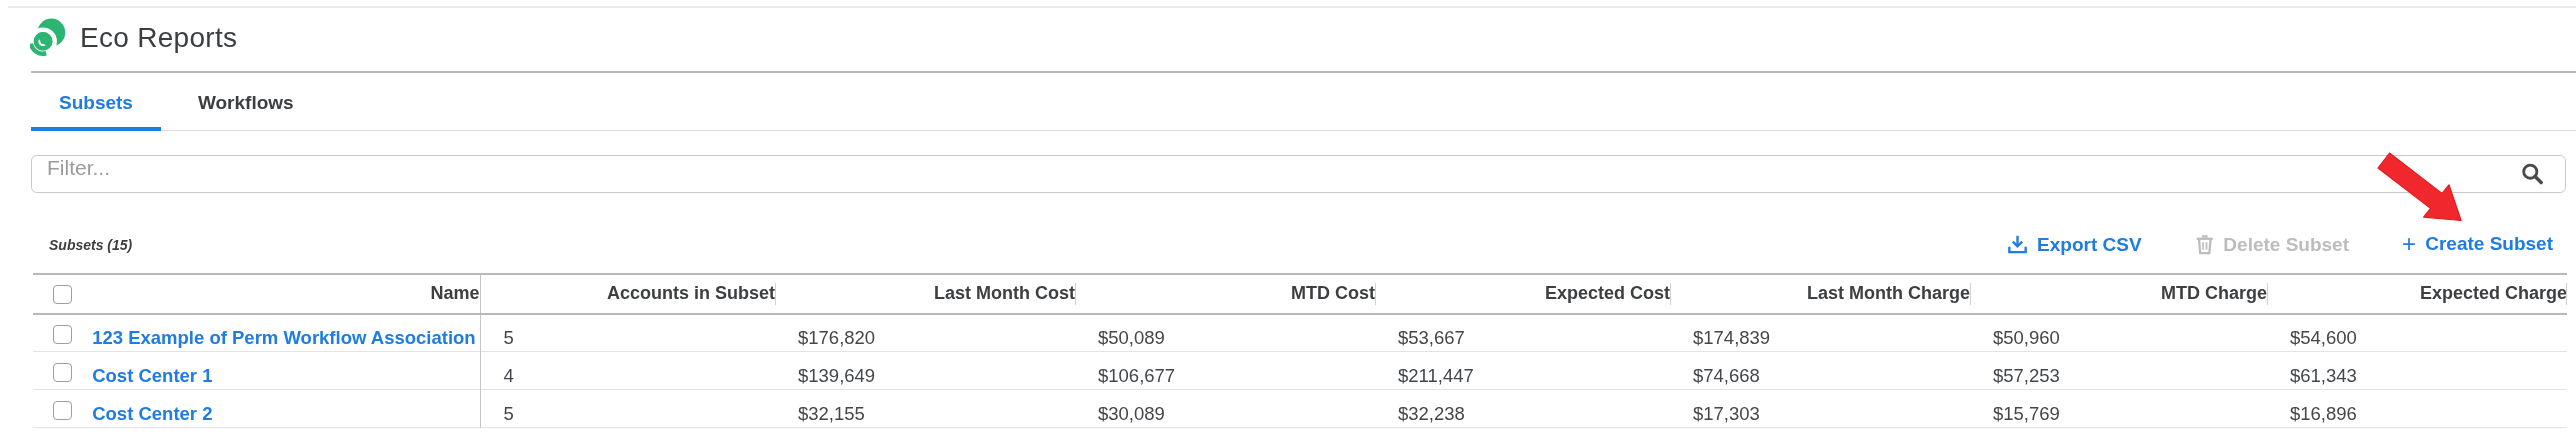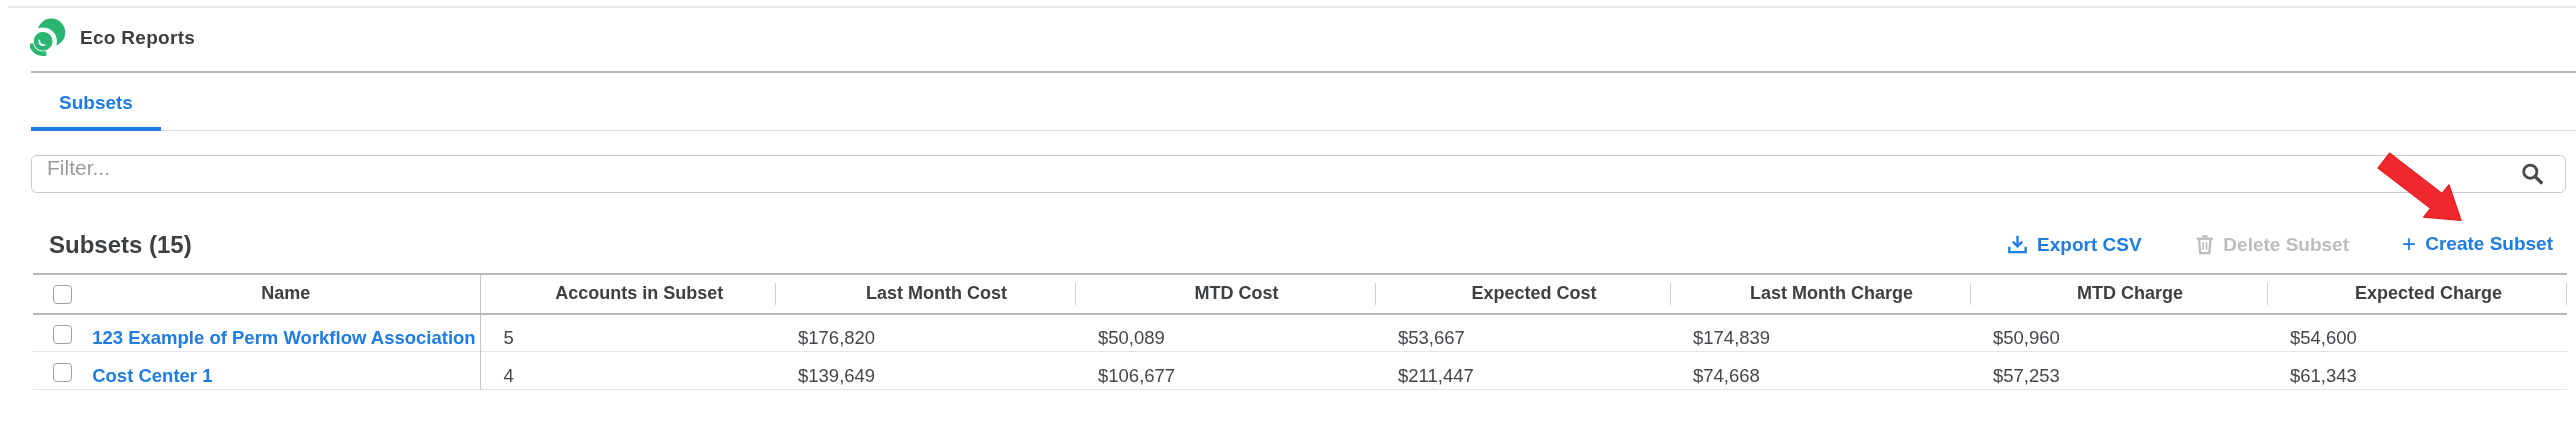--- a/index.html
+++ b/index.html
@@ -18,53 +18,53 @@
     position:relative;
     background:#ffffff;
     font-family:"Liberation Sans","DejaVu Sans",sans-serif;
     color:var(--text-dark);
   }
   .top-hairline{position:absolute;top:6.4px;left:8px;right:0;height:1.2px;background:#eaeaea;}
 
   
   .app-header{display:flex;align-items:center;gap:14px;padding:18px 33px 0 30px;height:57px;}
   .logo{width:36px;height:39px;flex:0 0 auto;}
-  .app-title{font-size:19px;font-weight:700;color:#3a3e41;letter-spacing:0.3px;}
+  .app-title{font-size:28px;font-weight:400;color:#3a3e41;letter-spacing:0.3px;}
   .title-divider{margin:14px 0 0 31px;height:1.7px;background:var(--border-gray);}
 
   
   .tabbar{display:flex;margin:9.2px 0 0 31px;border-bottom:1.2px solid #dedede;gap:9px;}
   .tab{position:relative;padding:10.4px 28px 16px;font-size:19px;font-weight:700;color:#3d4043;cursor:pointer;}
   .tab.active{color:var(--accent-blue);}
   .tab.active::after{content:'';position:absolute;left:0;right:0;bottom:-1.2px;height:4px;background:var(--accent-blue);}
 
   
   .filter-wrap{position:relative;margin:24px 9.8px 0 31px;}
   .filter-input{
     width:100%;height:38px;border:1.2px solid #c9c9c9;border-radius:5.8px;
     font-size:21px;padding:0 64px 12px 15px;color:#555;outline:none;
     font-family:inherit;
   }
   .filter-input::placeholder{color:#9b9b9b;}
   .search-icon{position:absolute;right:22px;top:50%;transform:translateY(-50%);width:24px;height:24px;}
 
   
   .section-row{display:flex;align-items:center;margin:37px 23px 0 49px;height:30px;}
-  .section-heading{font-size:24px;font-weight:700;color:#3d4043;}
+  .section-heading{font-size:14px;font-weight:700;color:#3d4043;font-style:italic;}
   .actions{margin-left:auto;display:flex;align-items:center;gap:53px;}
   .action-btn{display:flex;gap:9.2px;background:none;border:none;cursor:pointer;
     font-family:inherit;font-size:19px;font-weight:700;color:var(--accent-blue);}
   .action-btn.disabled{color:var(--disabled-gray);cursor:default;}
   .action-btn svg{display:block;}
   .plus-glyph{font-size:24px;font-weight:400;line-height:1;position:relative;top:-1.2px;}
 
   
   table.subsets{border-collapse:collapse;margin:12.7px 9.2px 0 33px;width:2534px;table-layout:fixed;}
   thead tr{border-top:2.3px solid var(--border-gray);border-bottom:2.9px solid var(--border-gray);}
-  th{height:40px;text-align:center;font-size:18px;font-weight:700;color:#3d4043;position:relative;padding:0 0 0 23px;}
+  th{height:40px;text-align:right;font-size:18px;font-weight:700;color:#3d4043;position:relative;padding:0 0 0 23px;}
   th.check-col,td.check-col{width:58px;padding:0;text-align:center;}
   th.name-col,td.name-col{padding-left:1.2px;border-right:1.2px solid #c6c6c6;}
   th.divided::before{content:'';position:absolute;left:0;top:50%;transform:translateY(-50%);
     width:1.2px;height:22px;background:#d2d2d2;}
   th.last::after{content:'';position:absolute;right:0;top:50%;transform:translateY(-50%);
     width:1.2px;height:22px;background:#d2d2d2;}
   tbody tr{border-bottom:1.2px solid var(--row-border);}
   td{height:38px;font-size:18.5px;color:#43474b;padding:10px 0 0 23px;}
   td.name-col a{color:var(--link-blue);text-decoration:none;font-weight:700;}
   .checkbox{display:inline-block;width:19px;height:19px;border:1.7px solid #9aa0a6;border-radius:4px;background:#fff;vertical-align:middle;cursor:pointer;}
@@ -84,20 +84,21 @@
     <circle cx="23" cy="42" r="12.5" fill="none" stroke="#2ab573" stroke-width="8.5"></circle>
     <circle cx="23" cy="42" r="4.5" fill="#2ab573"></circle>
     <path d="M 1.3 45.8 A 22 22 0 0 0 28.7 63.3" fill="none" stroke="#2ab573" stroke-width="8"></path>
   </svg>
   <div class="app-title">Eco Reports</div>
 </div>
 <div class="title-divider"></div>
 
 <div class="tabbar">
   <div class="tab active">Subsets</div>
+  <div class="tab">Workflows</div>
 </div>
 
 <div class="filter-wrap">
   <input class="filter-input" type="text" placeholder="Filter..." style="">
   <svg class="search-icon" viewBox="0 0 42 42">
     <circle cx="18" cy="17" r="11.5" fill="none" stroke="#4a4a4a" stroke-width="5"></circle>
     <line x1="26.5" y1="25.5" x2="37" y2="36" stroke="#4a4a4a" stroke-width="6" stroke-linecap="round"></line>
   </svg>
 </div>
 
@@ -170,19 +171,30 @@
       <td class="check-col"><span class="checkbox"></span></td>
       <td class="name-col"><a href="#">Cost Center 1</a></td>
       <td>4</td>
       <td>$139,649</td>
       <td>$106,677</td>
       <td>$211,447</td>
       <td>$74,668</td>
       <td>$57,253</td>
       <td>$61,343</td>
     </tr>
+    <tr>
+      <td class="check-col"><span class="checkbox"></span></td>
+      <td class="name-col"><a href="#">Cost Center 2</a></td>
+      <td>5</td>
+      <td>$32,155</td>
+      <td>$30,089</td>
+      <td>$32,238</td>
+      <td>$17,303</td>
+      <td>$15,769</td>
+      <td>$16,896</td>
+    </tr>
   </tbody>
 </table>
 
 <svg class="annotation-layer" viewBox="0 0 4460 776">
   <polygon points="4118,291 4209,361 4197,376 4262,382 4241,320 4229,335 4138,265" fill="#f0282d" stroke="#e01b20" stroke-width="2" stroke-linejoin="round"></polygon>
 </svg>
 
 
 </body></html>

